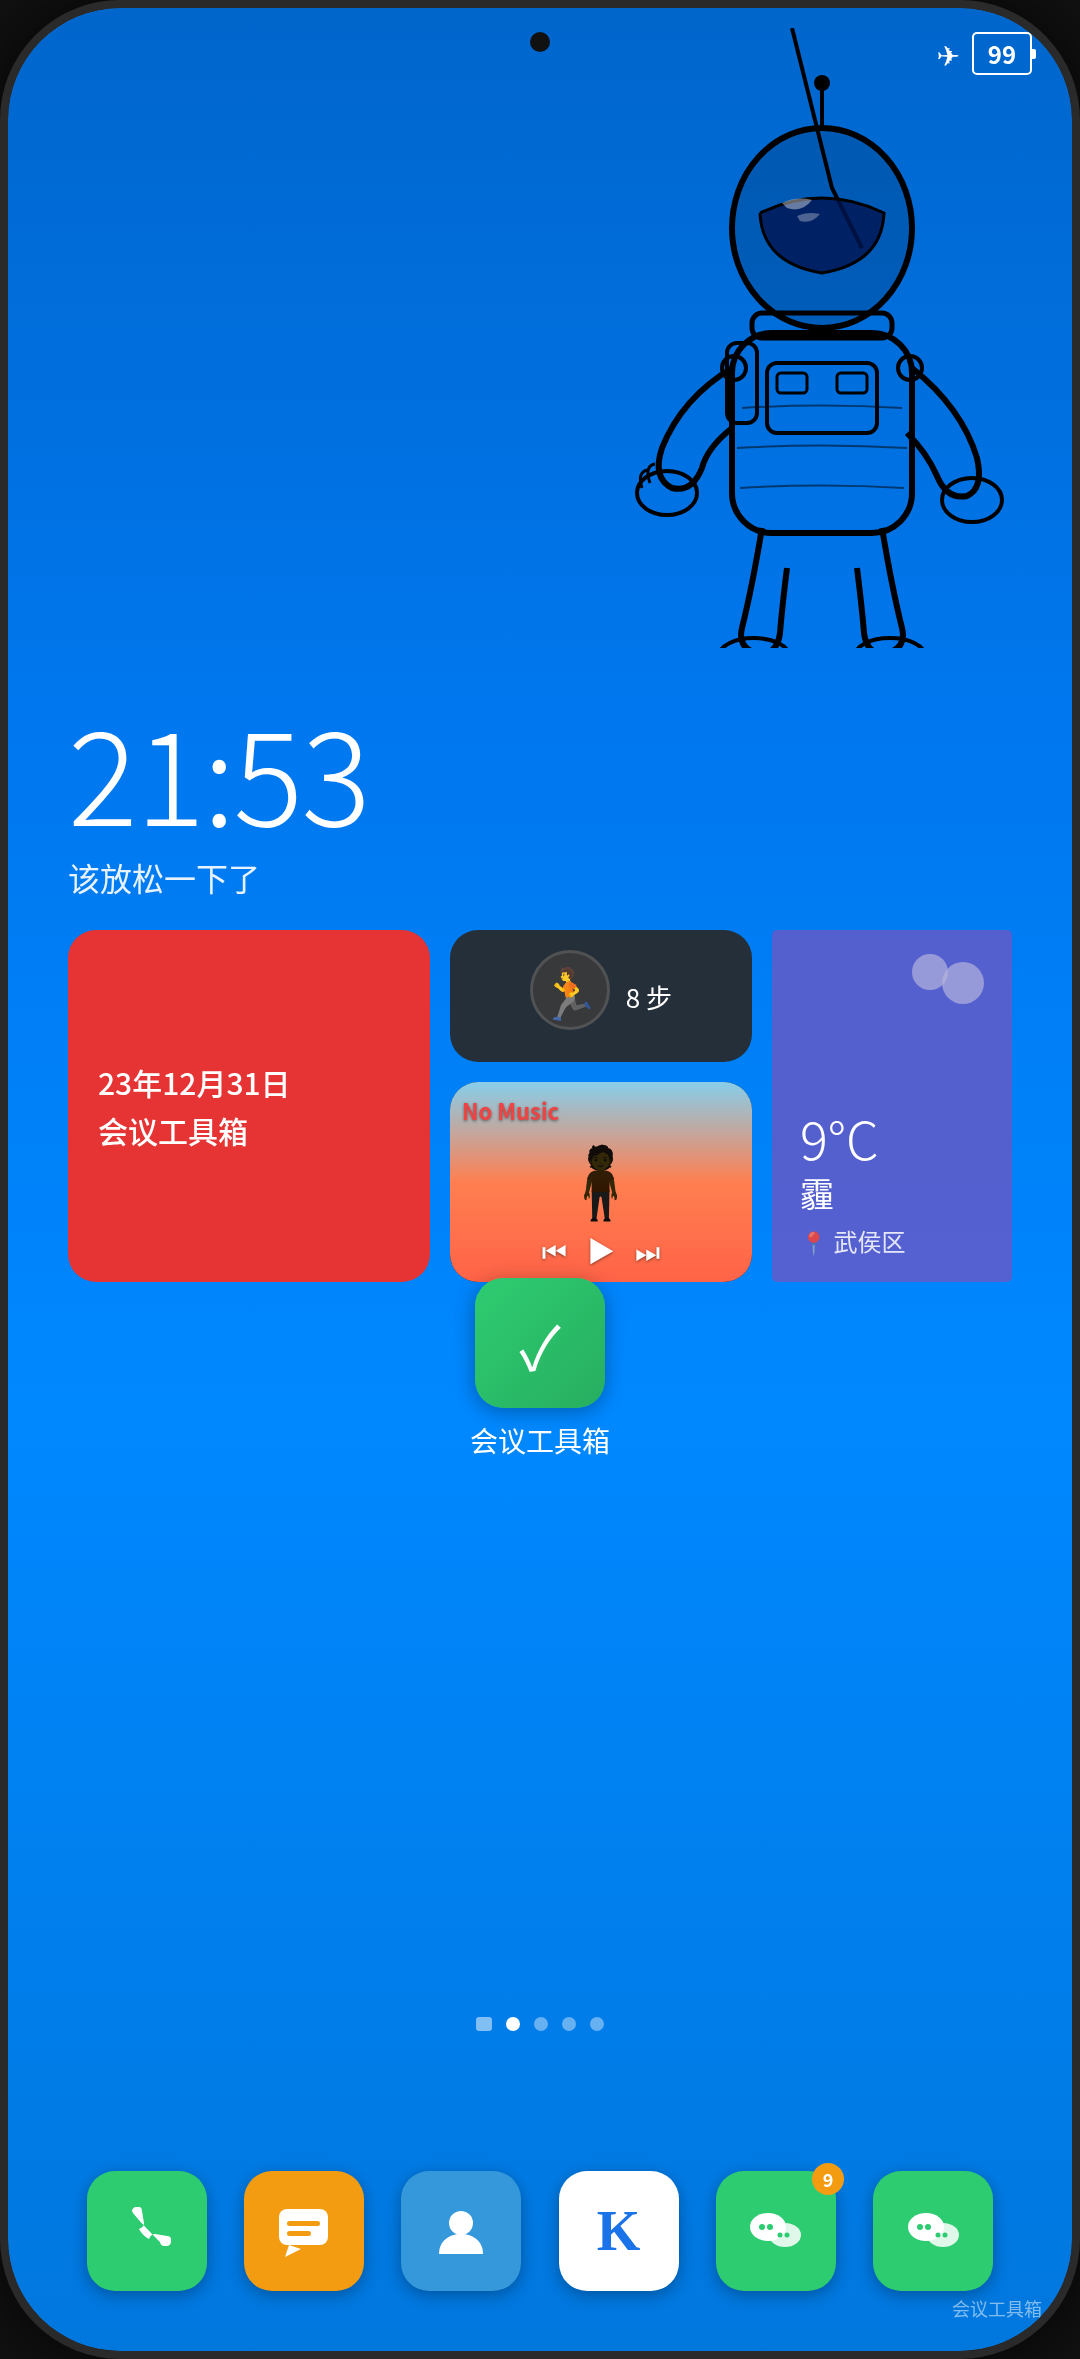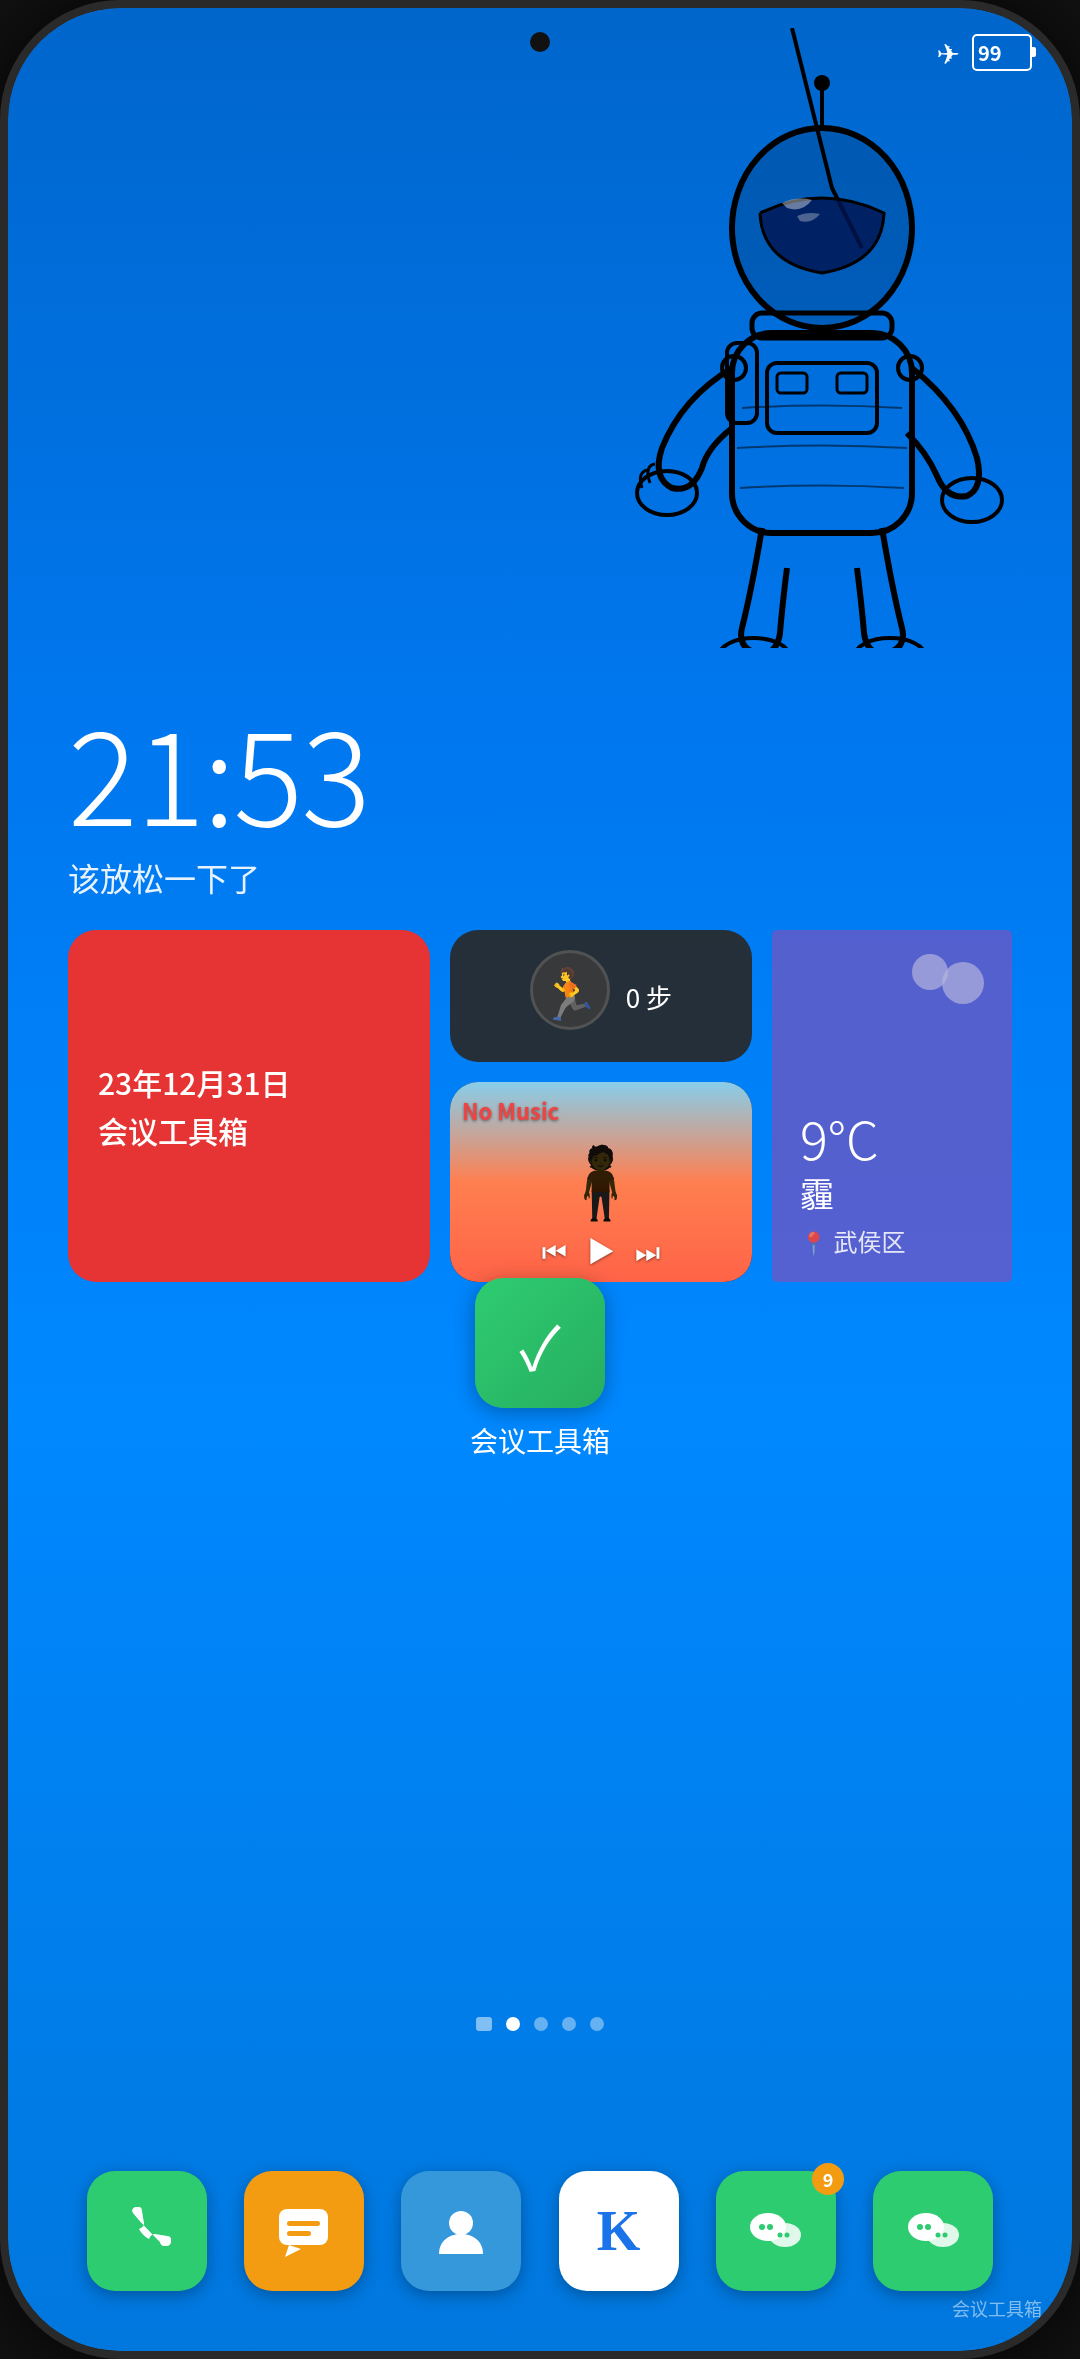--- a/index.html
+++ b/index.html
@@ -48,24 +48,25 @@
     }
     .battery-indicator {
       display: flex;
       align-items: center;
       gap: 4px;
     }
     .battery-box {
       border: 2px solid white;
       border-radius: 5px;
       padding: 2px 4px;
-      font-size: 20px;
+      font-size: 24px;
       color: white;
       font-weight: 600;
       min-width: 60px;
+      text-align: center;
       position: relative;
     }
     .battery-box::after {
       content: '';
       position: absolute;
       right: -6px;
       top: 50%;
       transform: translateY(-50%);
       width: 4px;
       height: 10px;
@@ -473,21 +474,21 @@
           <div class="calendar-date">会议工具箱</div>
         </div>
 
         <div style="display:flex; flex-direction:column; gap:20px; flex:1;">
 
           <div class="step-widget" style="width:100%; flex-direction:row; padding:20px 24px; gap:16px; min-height:0; height:auto;">
             <div class="step-circle" style="width:80px;height:80px;flex-shrink:0;">
               <div class="step-ring"></div>
               <span class="step-icon">🏃</span>
             </div>
-            <span class="step-count">0 步</span>
+            <span class="step-count">8 步</span>
           </div>
 
           <div class="music-widget" style="width:100%; height:200px; min-height:0; flex-shrink:0;">
             <div class="music-bg">
 
               <div style="position:absolute;bottom:55px;left:50%;transform:translateX(-50%);font-size:70px;filter:brightness(0.2);">🧍</div>
             </div>
             <div class="music-title">No Music</div>
             <div class="music-controls">
               <span class="music-btn">⏮</span>

